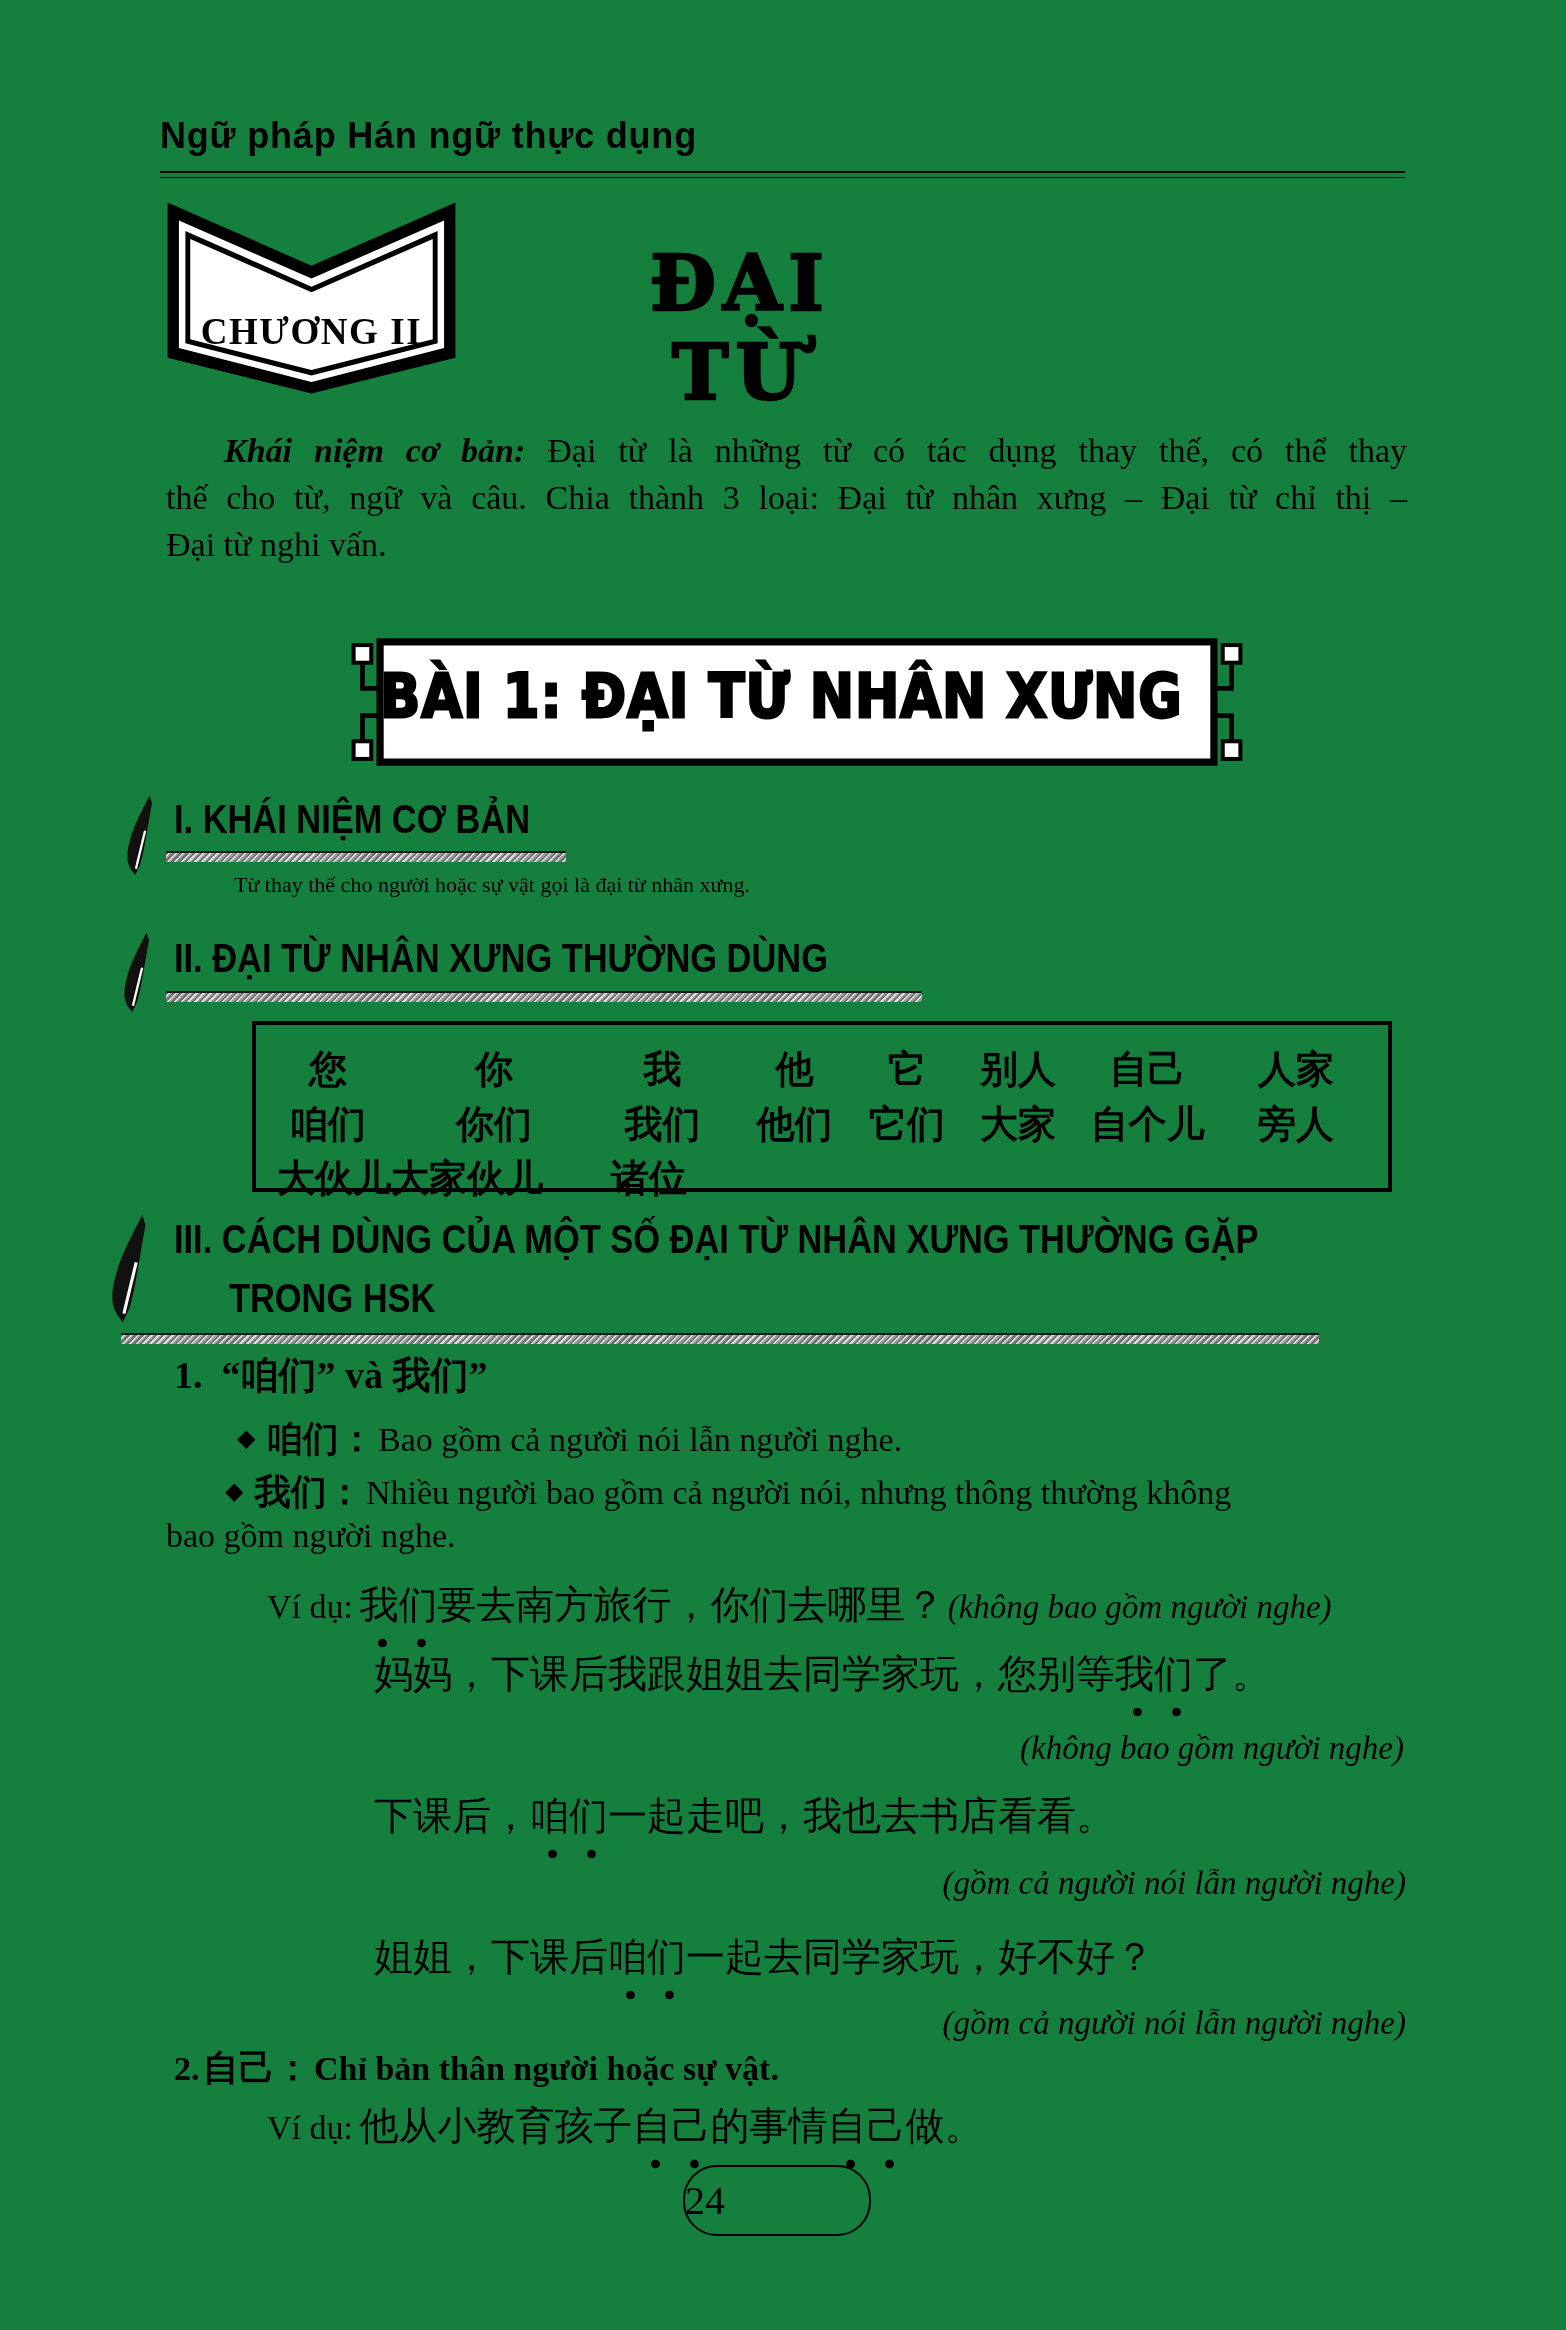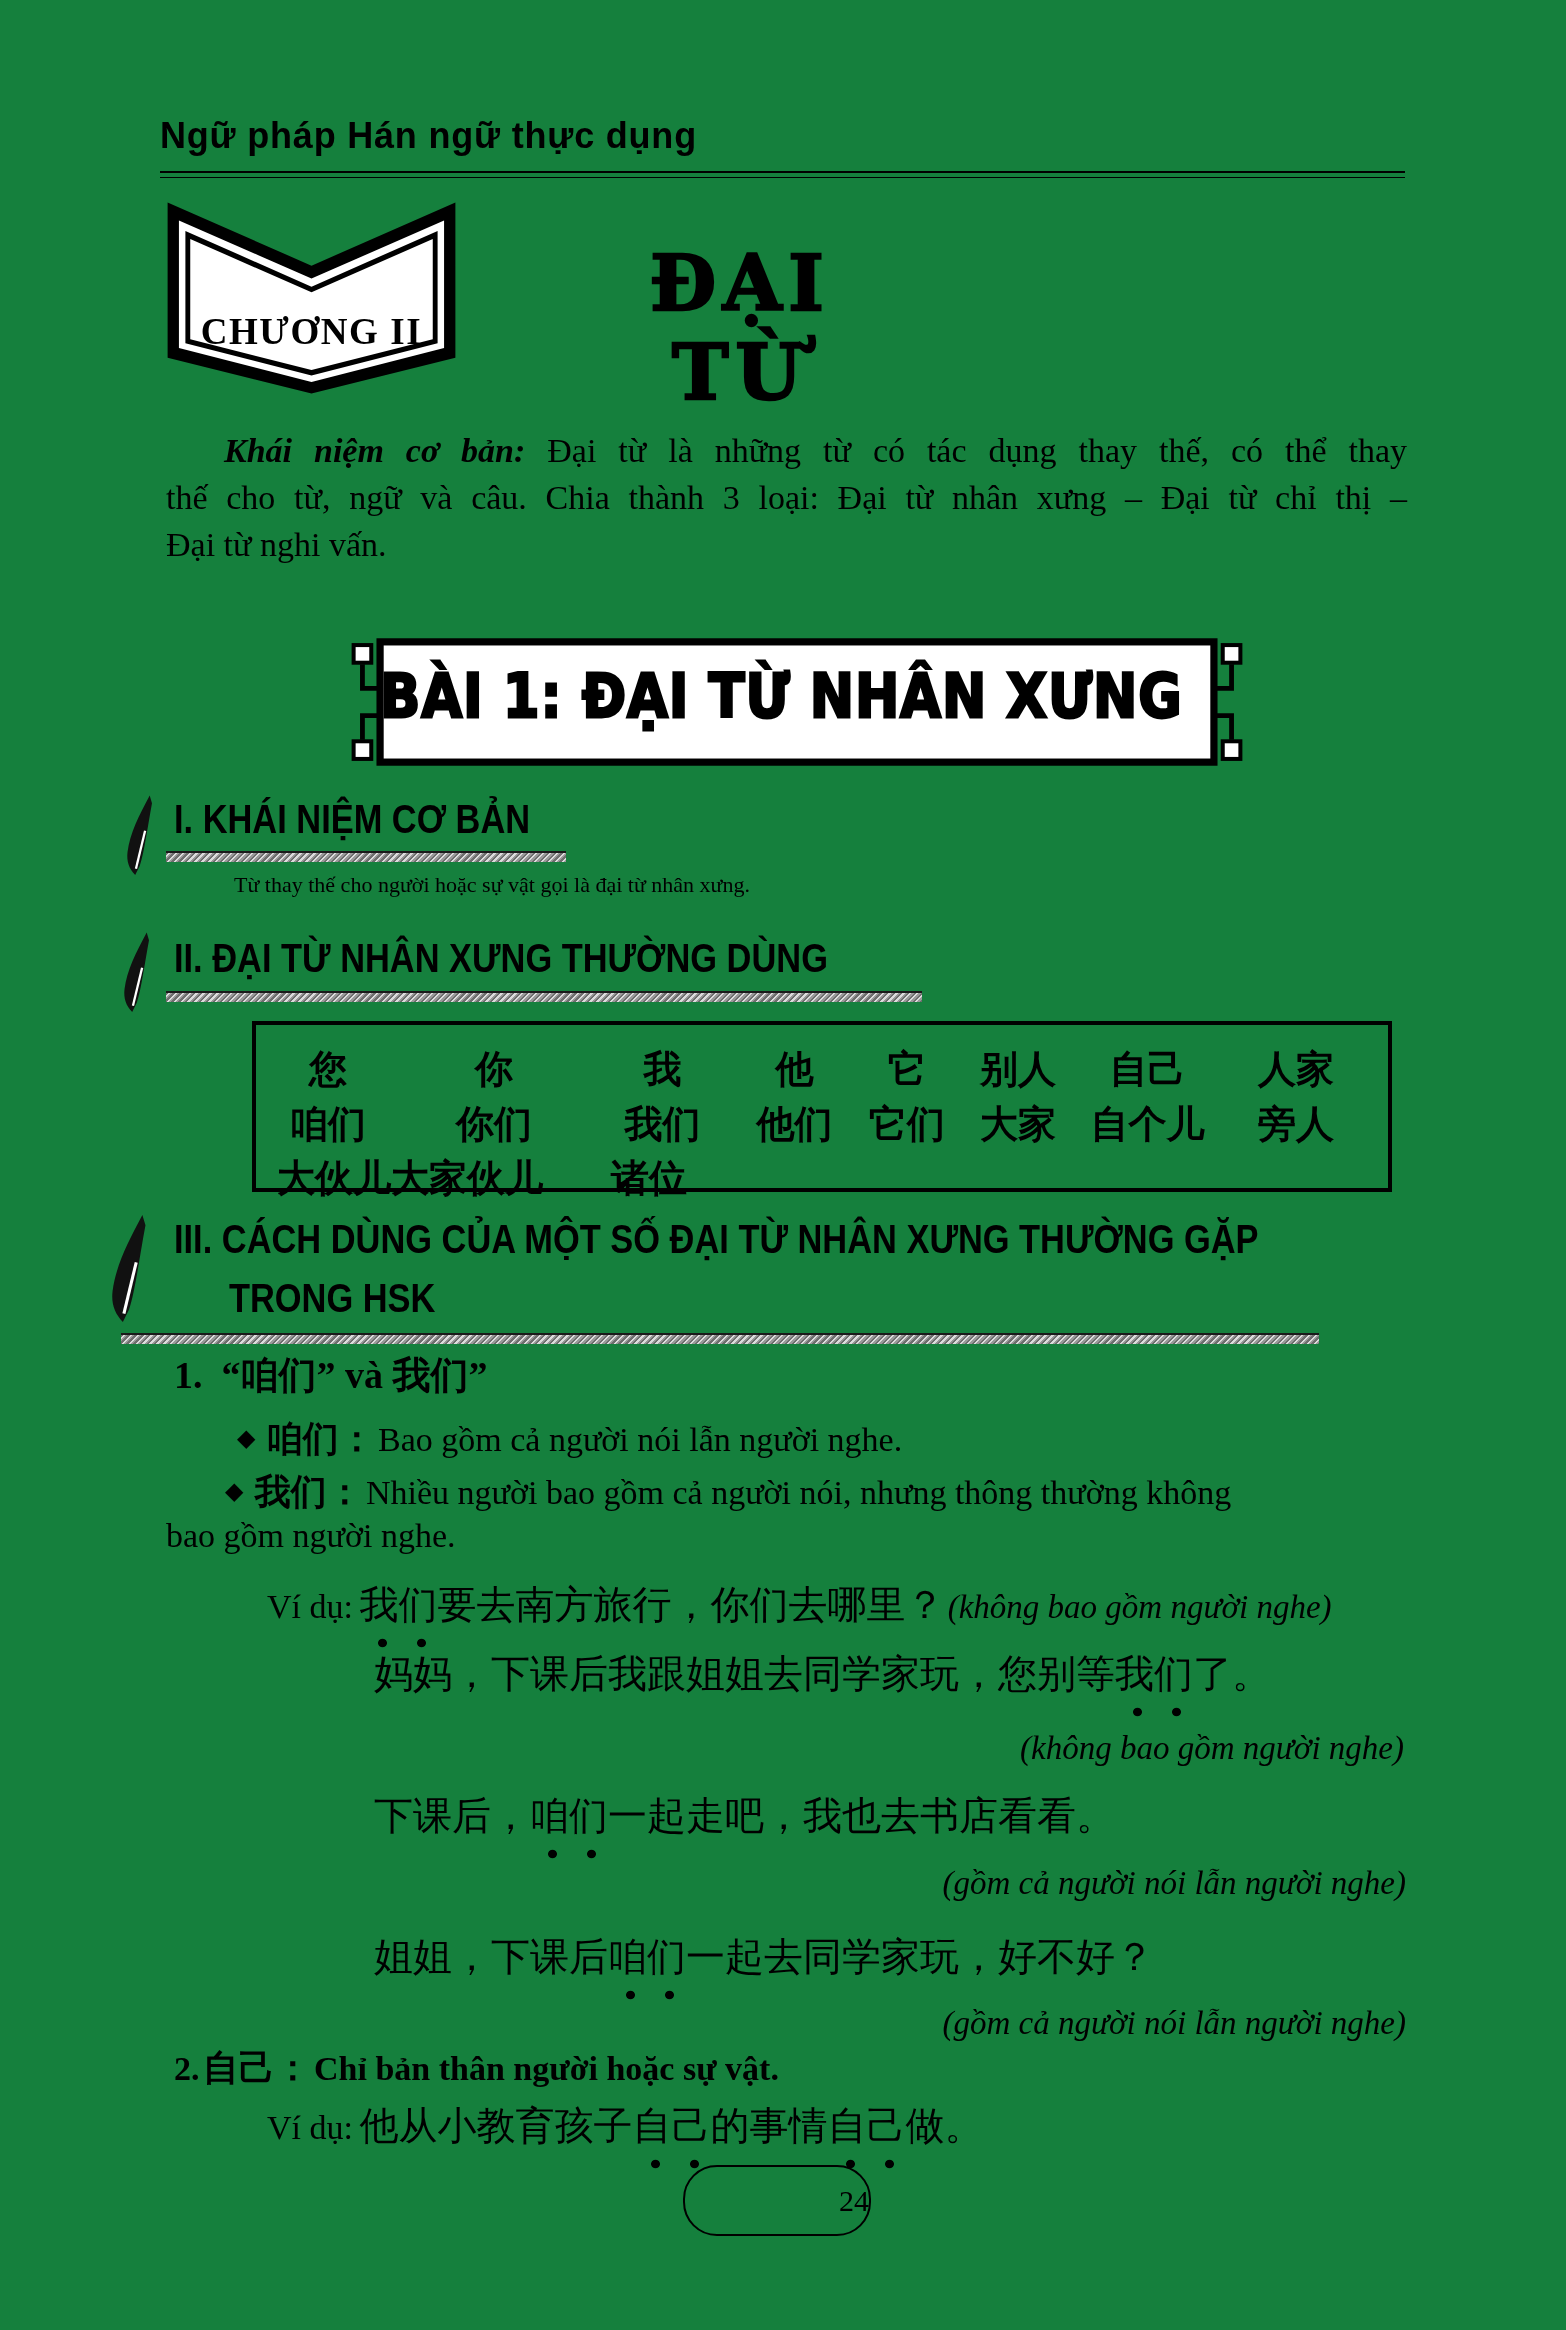--- a/index.html
+++ b/index.html
@@ -56,21 +56,21 @@
   .exlabel{font-size:34px;}
 
   
   .dt{position:relative;display:inline-block;}
   .dt::after{content:"";position:absolute;left:3.2px;right:3.2px;bottom:-16px;height:10.5px;
              background-image:radial-gradient(circle,#000 4px,transparent 4.9px);
              background-size:39px 10.5px;background-position:left bottom;background-repeat:repeat-x;}
 
   
   .pill{left:683px;top:2165px;width:184px;height:67px;border:2.4px solid #000;border-radius:34px;
-        display:flex;align-items:center;justify-content:flex-end;font-size:30px;}
+        display:flex;align-items:center;justify-content:flex-start;font-size:40px;}
   .nowrap{white-space:nowrap;}
 </style>
 </head>
 <body>
 
 <div class="page">
 
   <div class="abs hdr-title">Ngữ pháp Hán ngữ thực dụng</div>
   <div class="abs hdr-rule"></div>
 

